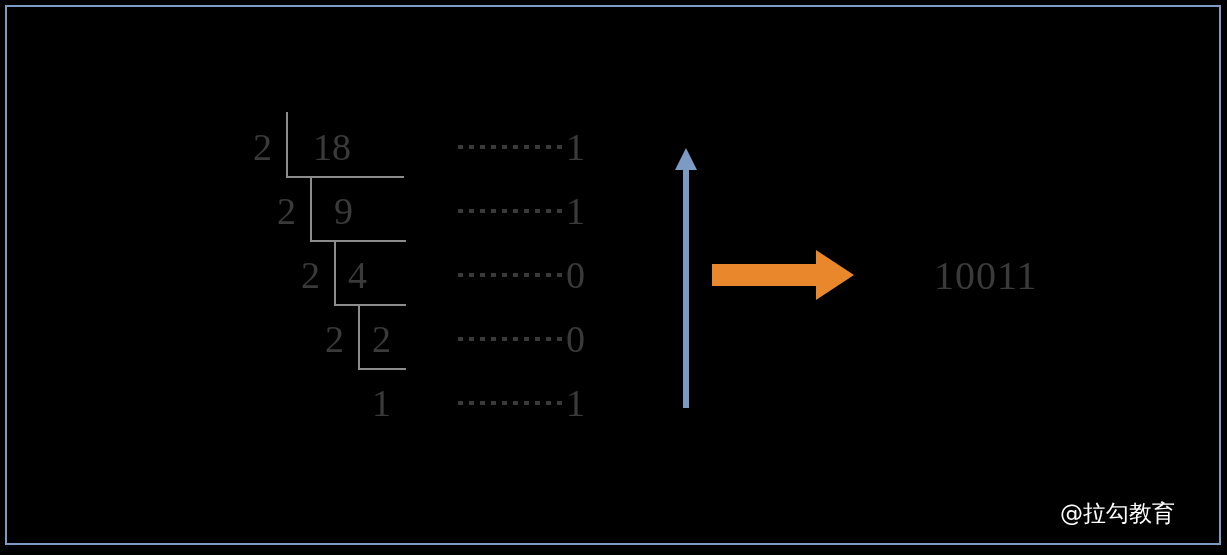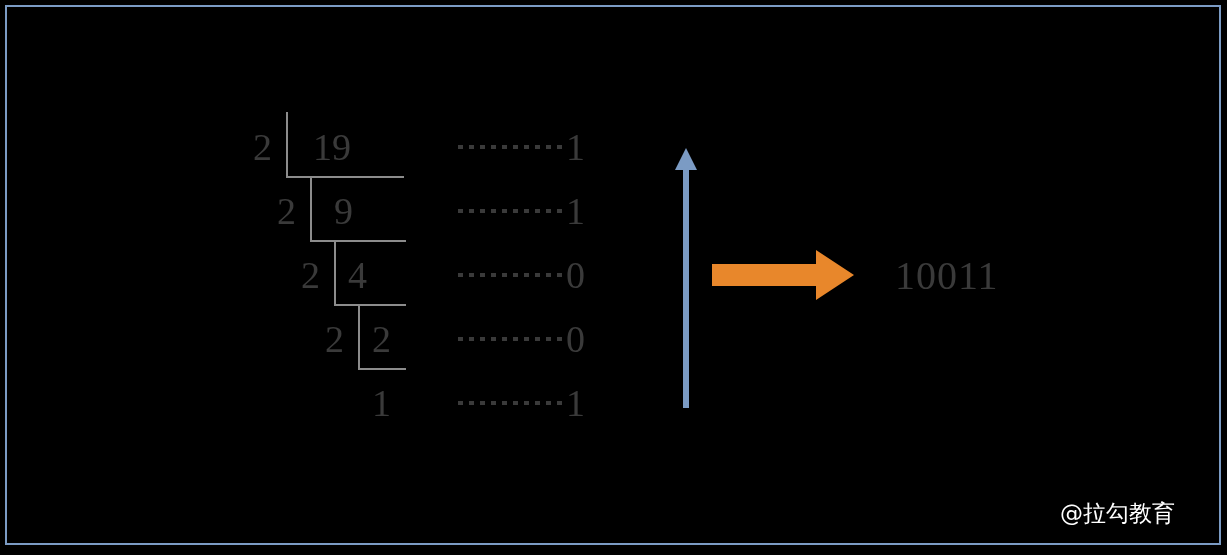--- a/index.html
+++ b/index.html
@@ -41,21 +41,21 @@
 <body>
 
 <div id="canvas">
 
   <div id="frame"></div>
 
   <div>
 
     <div class="num divisor" style="left:232px; top:128px; width:40px;">2</div>
     <div class="vline" style="left:286px; top:112px; height:64px;"></div>
-    <div class="num dividend" style="left:313px; top:128px; width:80px;">19</div>
+    <div class="num dividend" style="left:313px; top:128px; width:80px;">18</div>
     <div class="hline" style="left:286px; top:176px; width:118px;"></div>
     <div class="leader" style="left:455px; top:145px; width:108px;"></div>
     <div class="rem" style="left:566px; top:128px;">1</div>
 
     <div class="num divisor" style="left:256px; top:192px; width:40px;">2</div>
     <div class="vline" style="left:310px; top:176px; height:64px;"></div>
     <div class="num dividend" style="left:334px; top:192px; width:80px;">9</div>
     <div class="hline" style="left:310px; top:240px; width:96px;"></div>
     <div class="leader" style="left:455px; top:209px; width:108px;"></div>
     <div class="rem" style="left:566px; top:192px;">1</div>
@@ -82,17 +82,17 @@
 
   <svg id="uparrow" style="left:670px; top:148px;" width="32" height="260" viewBox="0 0 32 260">
     <rect x="13" y="18" width="6" height="242" fill="#7b9bc4"></rect>
     <polygon points="16,0 27,22 5,22" fill="#7b9bc4"></polygon>
   </svg>
 
   <svg id="rightarrow" style="left:712px; top:250px;" width="142" height="50" viewBox="0 0 142 50">
     <polygon points="0,14 104,14 104,0 142,25 104,50 104,36 0,36" fill="#e8872b"></polygon>
   </svg>
 
-  <div id="result" style="left:895px; top:256px;">10011</div>
+  <div id="result" style="left:934px; top:256px;">10011</div>
 
   <div id="watermark" style="left:1060px; top:502px;">@拉勾教育</div>
 
 </div>
 
 </body></html>

